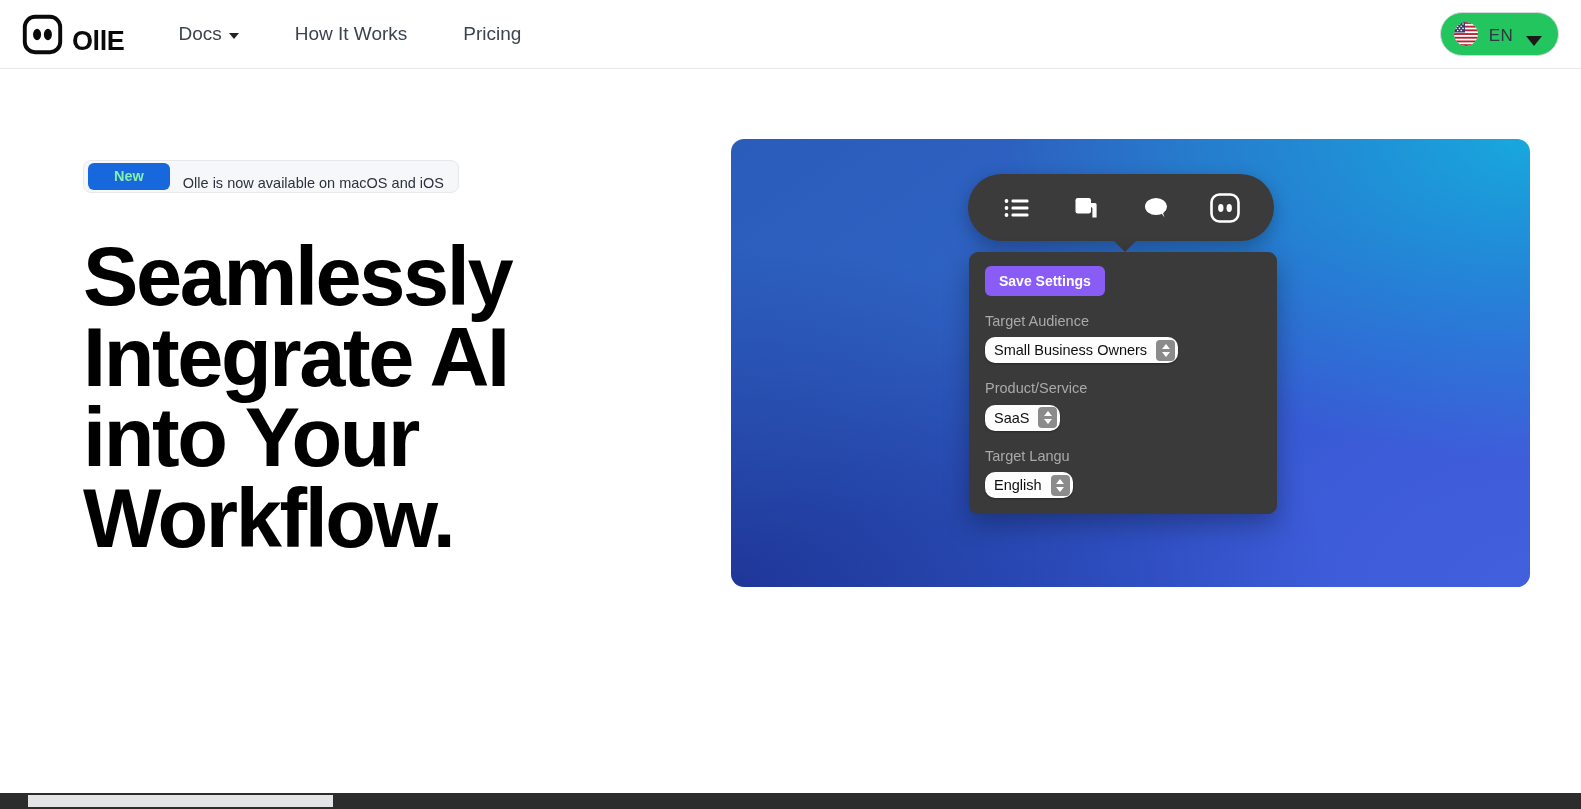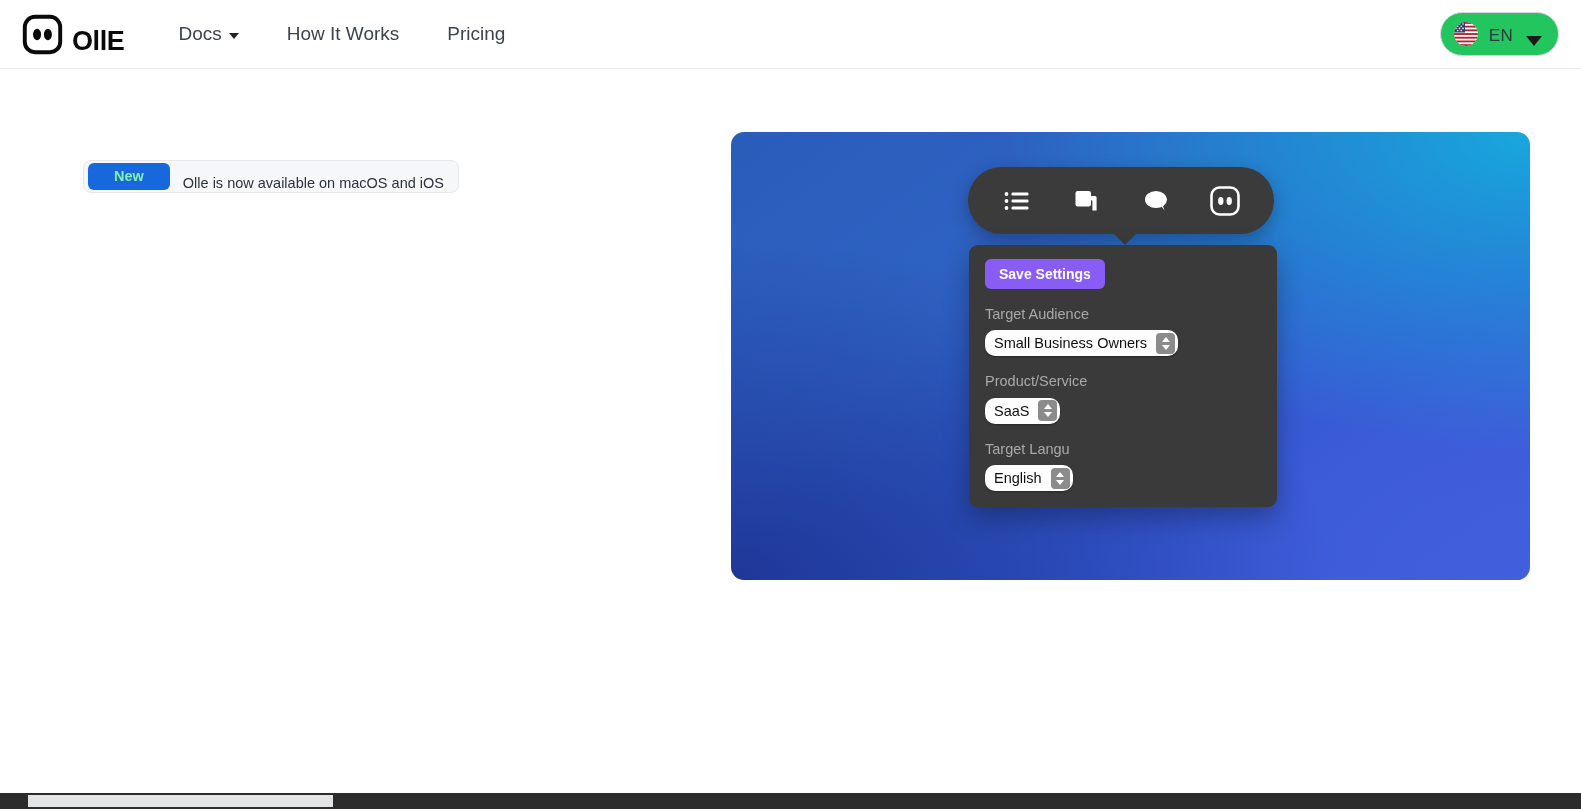--- a/index.html
+++ b/index.html
@@ -54,21 +54,21 @@
     font-size: 27px;
     font-weight: 700;
     letter-spacing: -0.4px;
     color: #0a0a0a;
     line-height: 1;
   }
 
   .nav {
     display: flex;
     align-items: center;
-    gap: 4px;
+    gap: 12px;
   }
 
   .nav-item {
     display: flex;
     align-items: center;
     gap: 7px;
     font-size: 19px;
     color: #3c4450;
     padding: 6px 22px;
     cursor: pointer;
@@ -174,21 +174,21 @@
     font-size: 20.5px;
     line-height: 1.72;
     color: #4d5663;
     max-width: 560px;
   }
 
   
   .showcase {
     position: absolute;
     left: 731px;
-    top: 132px;
+    top: 139px;
     width: 799px;
     height: 448px;
     border-radius: 13px;
     overflow: hidden;
     background:
       radial-gradient(120% 130% at 100% 0%, rgba(23,170,222,0.97) 0%, rgba(23,170,222,0.0) 55%),
       radial-gradient(130% 130% at 0% 100%, rgba(30,52,150,0.95) 0%, rgba(30,52,150,0.0) 58%),
       radial-gradient(120% 140% at 100% 100%, rgba(66,95,222,0.93) 0%, rgba(66,95,222,0.0) 60%),
       linear-gradient(145deg, #2a5cba 0%, #2f63c4 35%, #3257cf 70%, #3e5cd8 100%);
   }
@@ -396,20 +396,21 @@
     </div>
   </header>
 
   <section class="hero-left">
 
     <div class="announce">
       <span class="announce-badge">New</span>
       <span class="announce-text">Olle is now available on macOS and iOS</span>
     </div>
 
+    <h1 class="hero-title">Seamlessly Integrate AI into Your Workflow.</h1>
 
   </section>
 
   <section class="showcase">
 
     <div class="toolbar">
 
       <div class="tool-btn">
         <svg width="30" height="30" viewBox="0 0 30 30">
           <circle cx="4.5" cy="8" r="1.9" fill="#ffffff"></circle>

